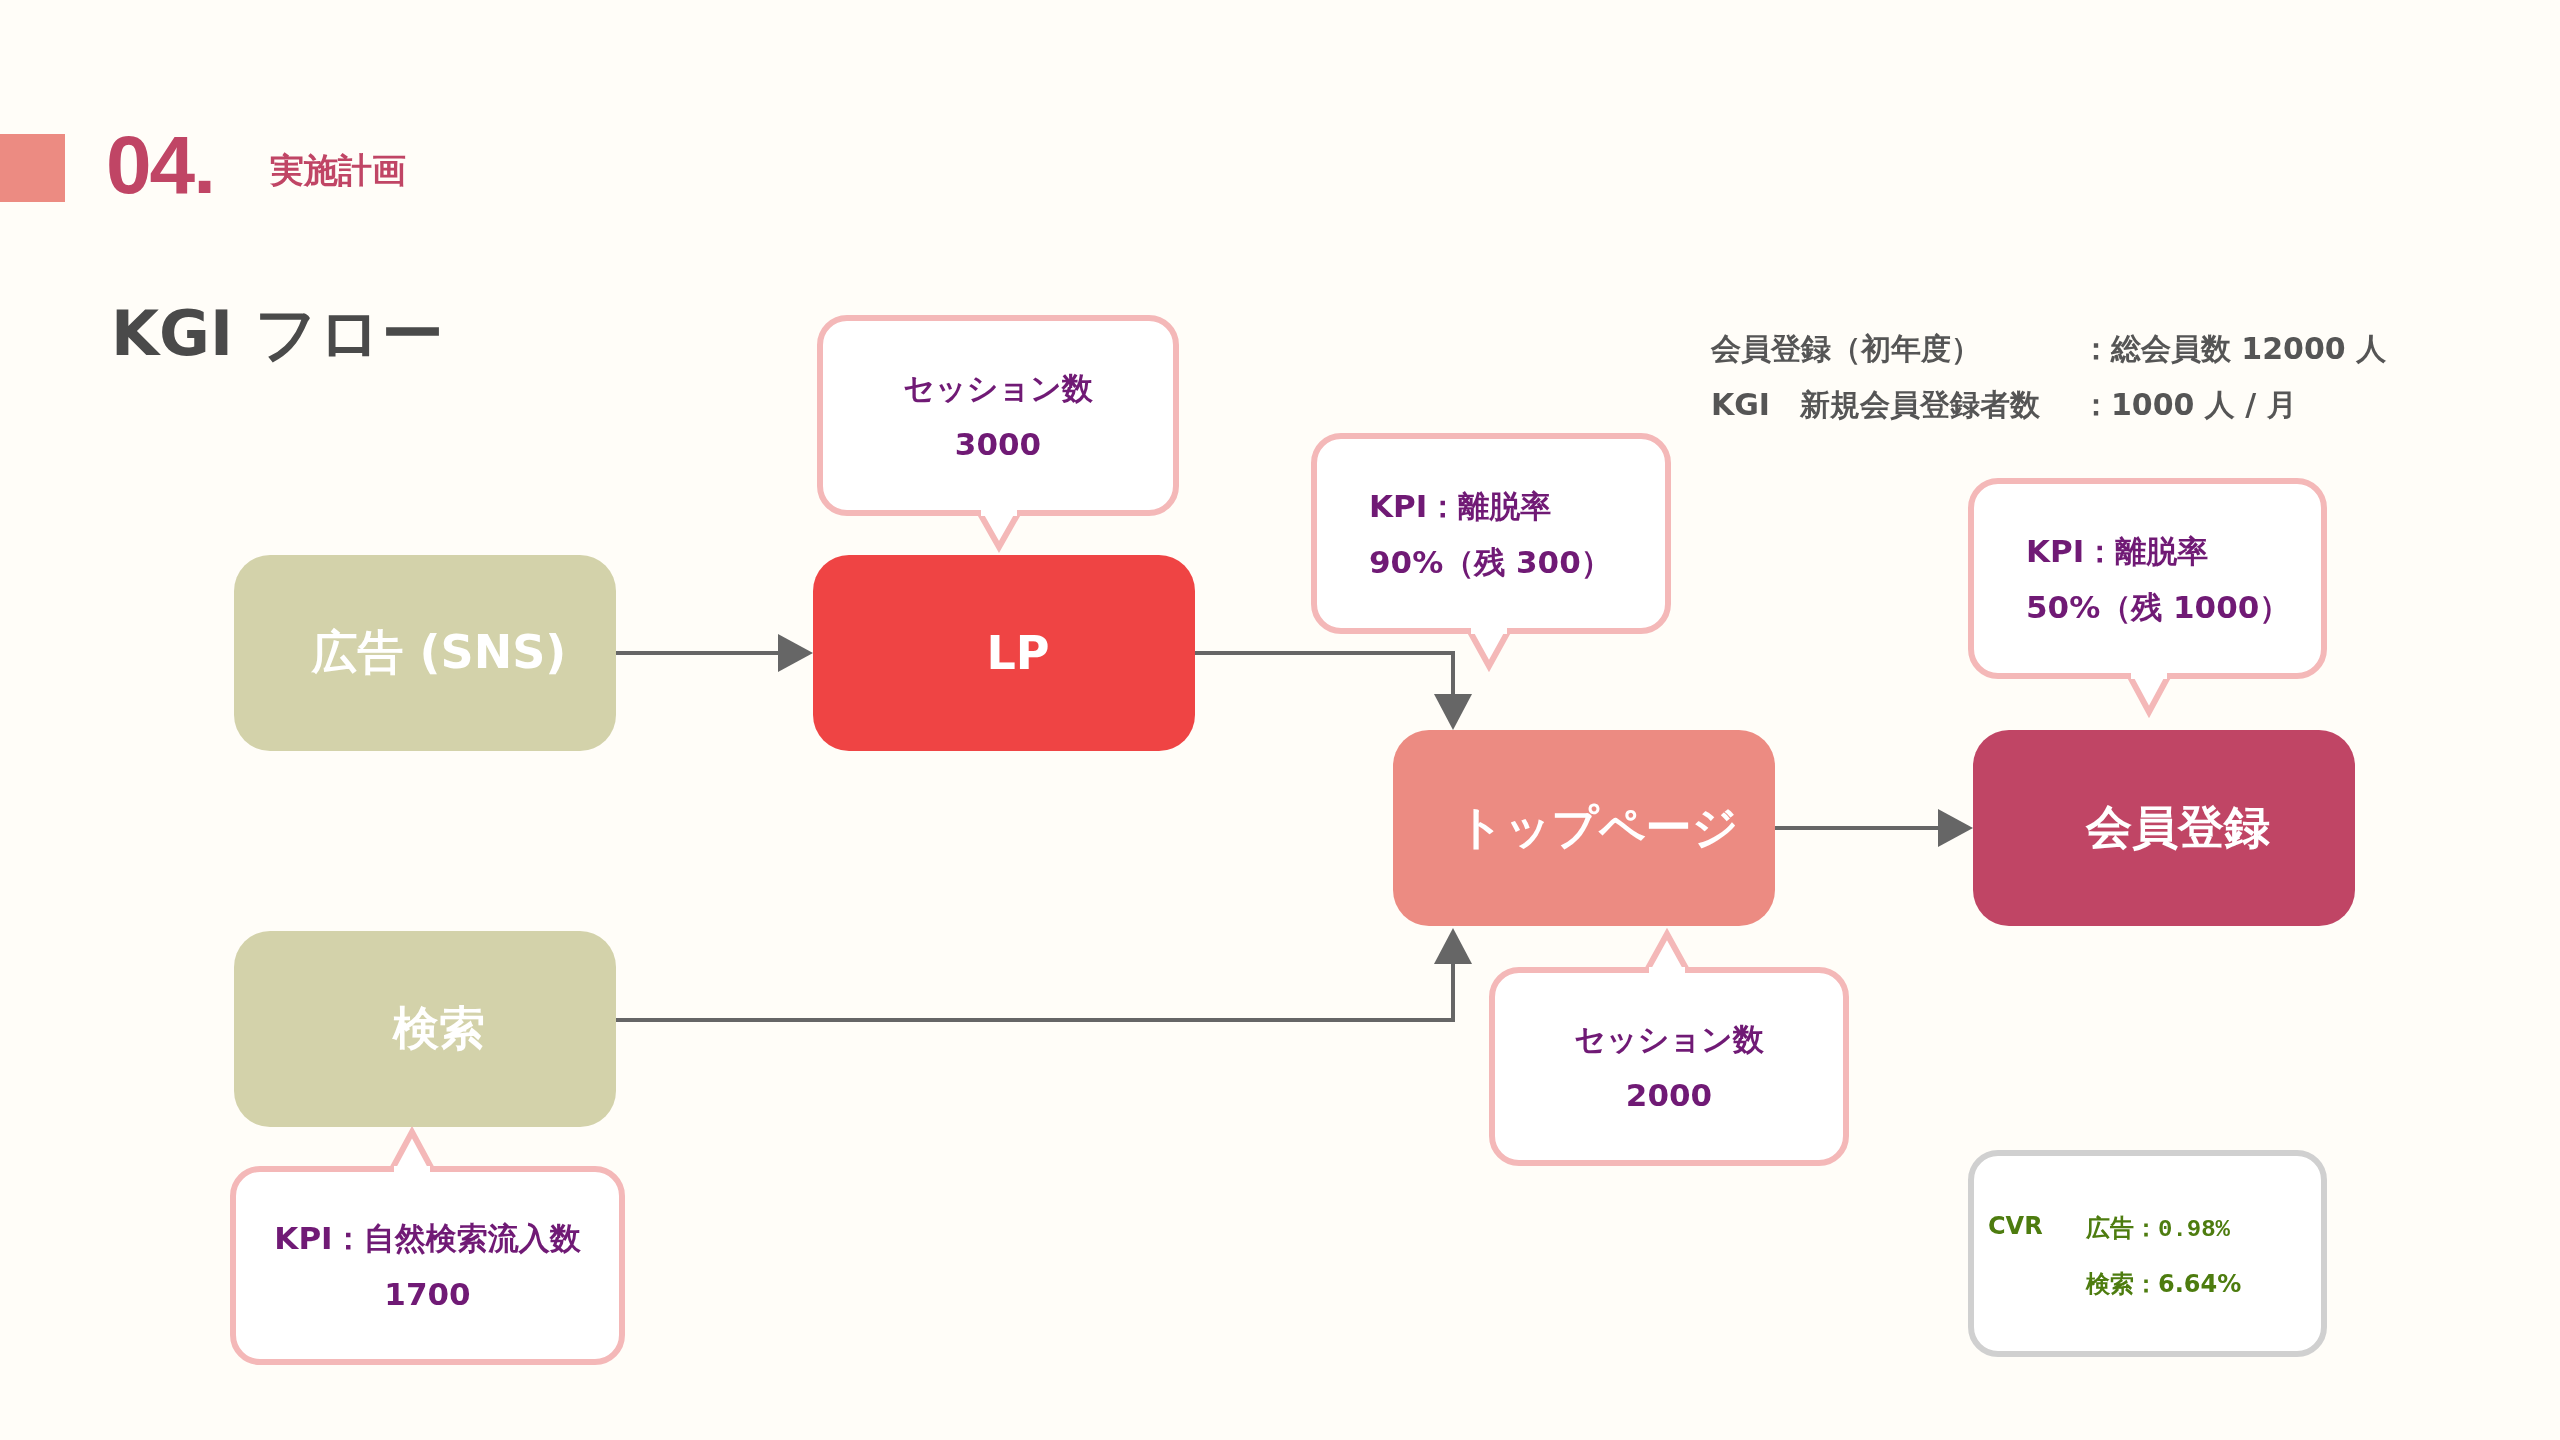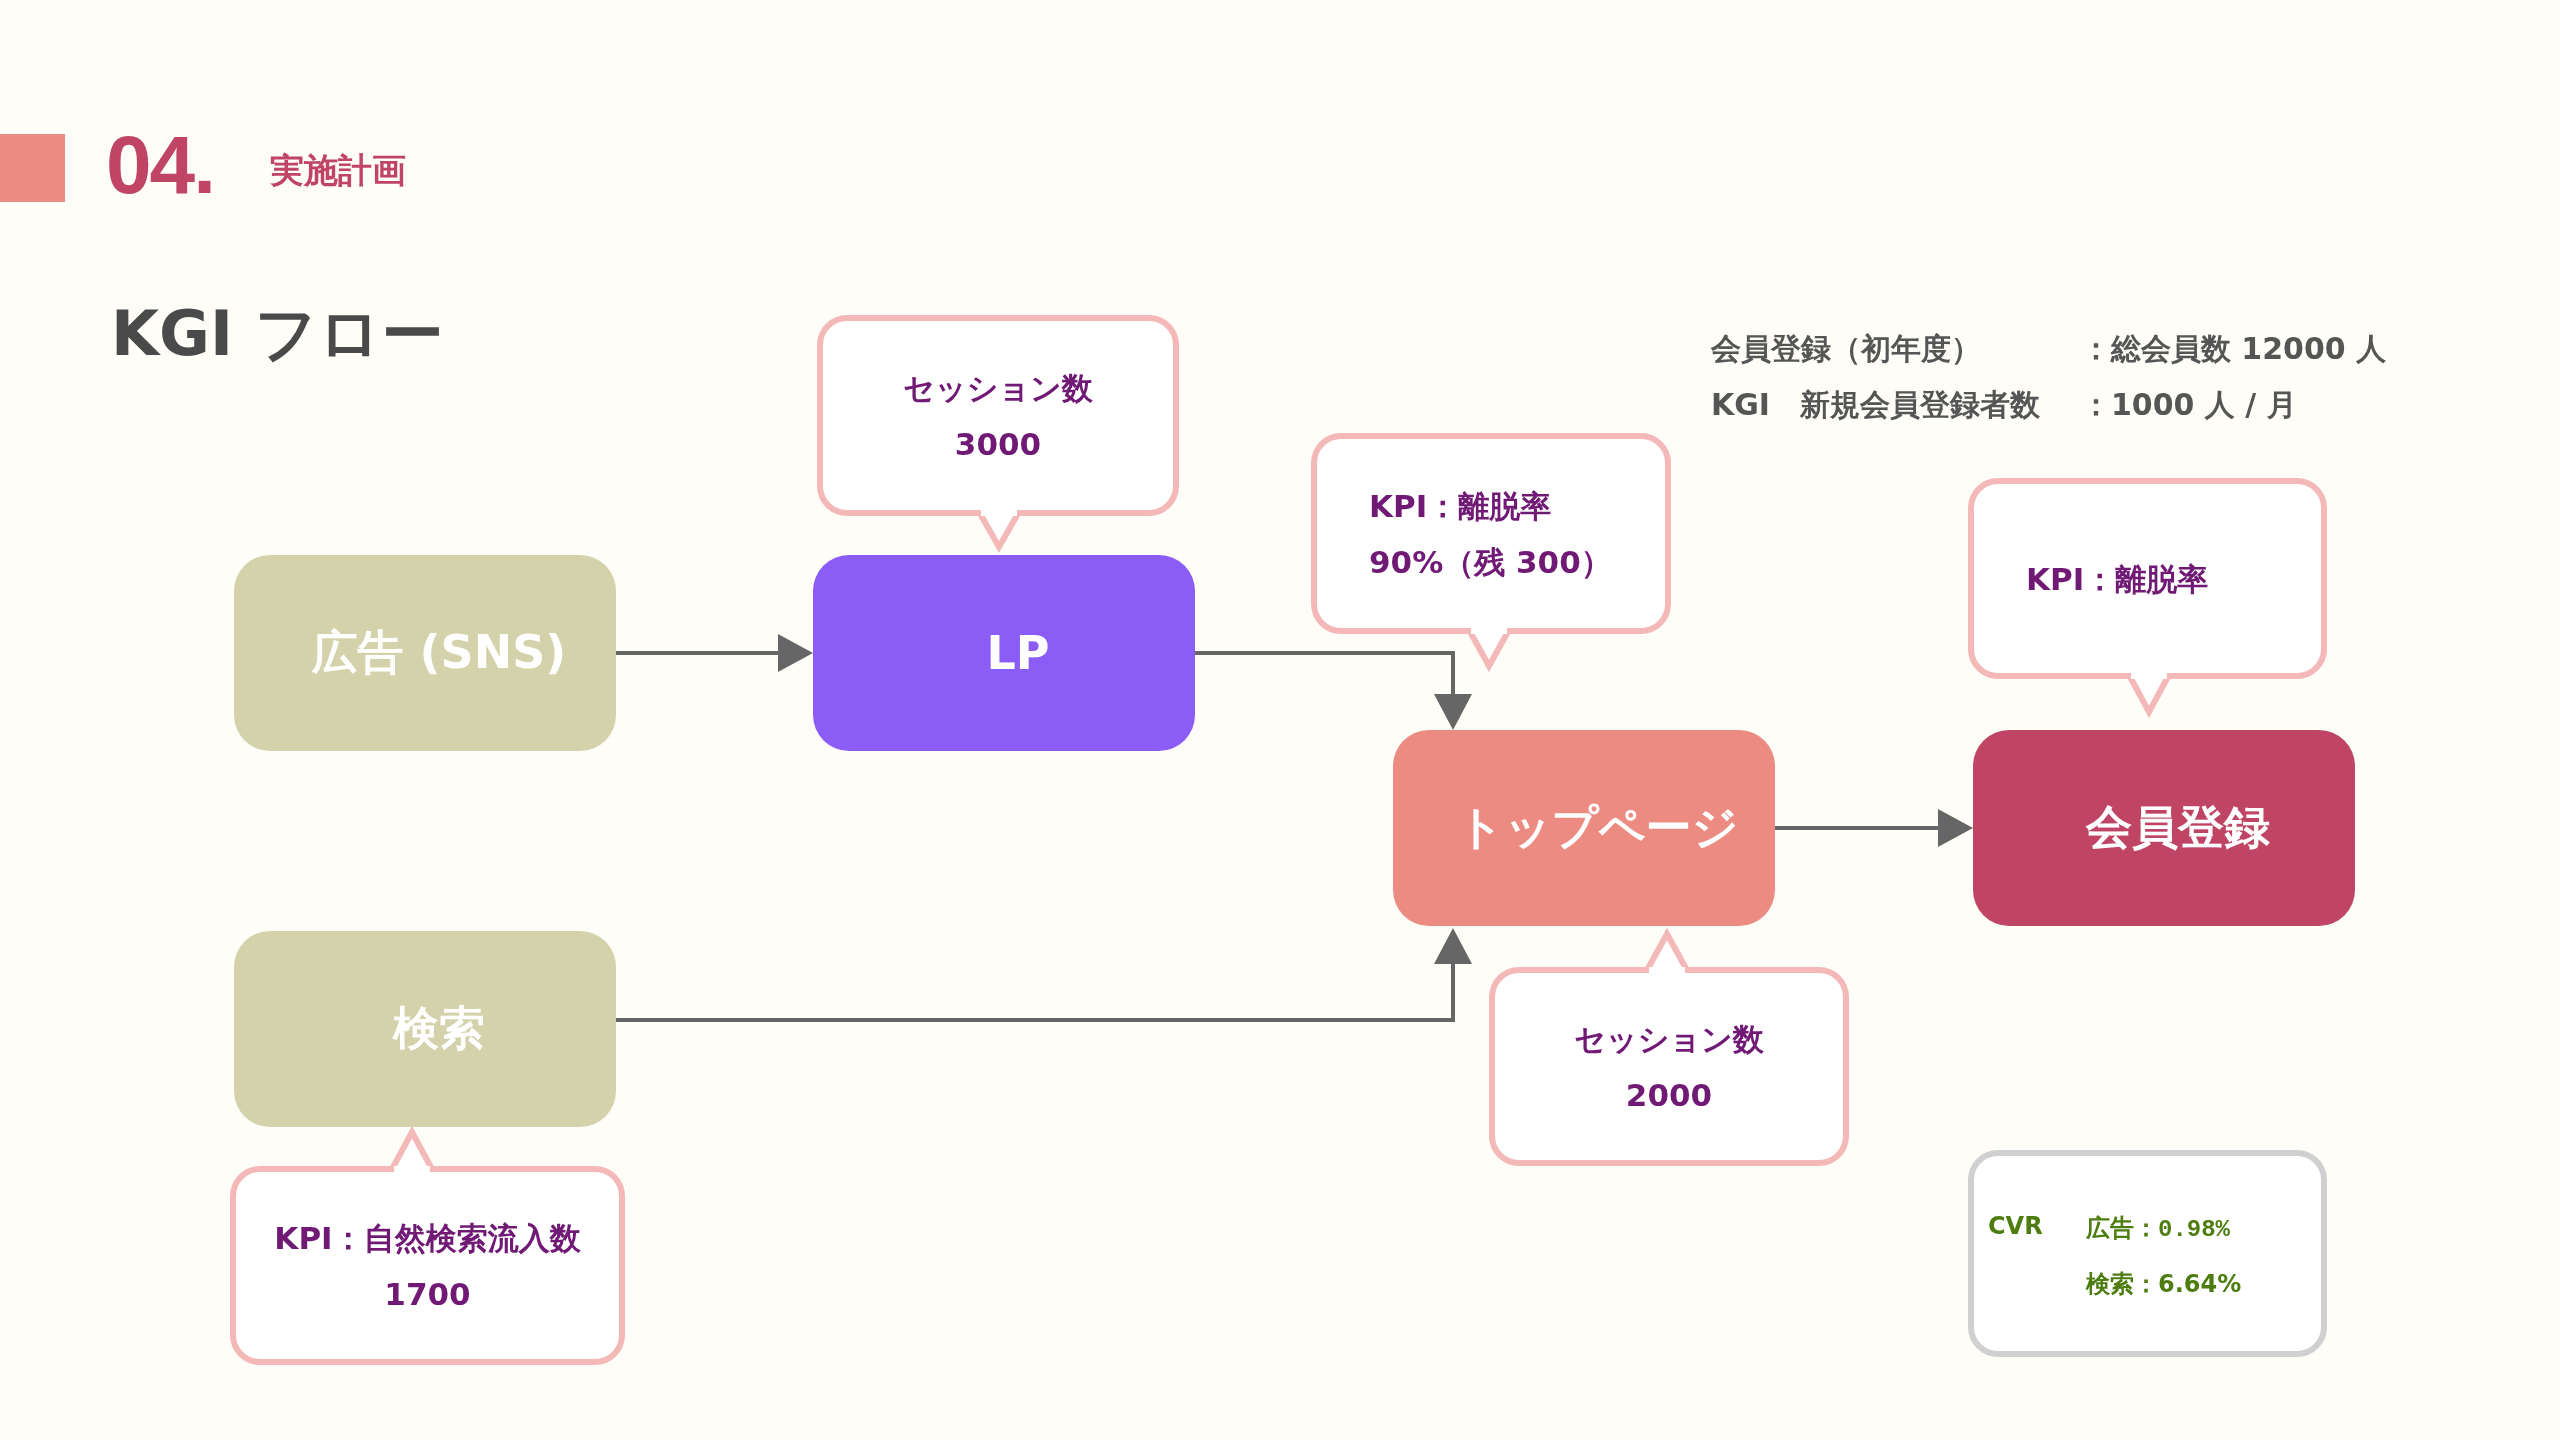--- a/index.html
+++ b/index.html
@@ -58,21 +58,21 @@
   <polygon points="978,510 1020,510 999,547" fill="#fff" stroke="#f4b8b8" stroke-width="6"></polygon>
   <polygon points="1468,628 1510,628 1489,666" fill="#fff" stroke="#f4b8b8" stroke-width="6"></polygon>
   <polygon points="2128,673 2170,673 2149,712" fill="#fff" stroke="#f4b8b8" stroke-width="6"></polygon>
   <polygon points="1646,972 1688,972 1667,934" fill="#fff" stroke="#f4b8b8" stroke-width="6"></polygon>
   <polygon points="391,1171 433,1171 412,1132" fill="#fff" stroke="#f4b8b8" stroke-width="6"></polygon>
 </svg>
 
 <div class="node" style="left:234px; top:555px; background:#d3d2aa;">
   <span>広告 (SNS)</span>
 </div>
-<div class="node" style="left:813px; top:555px; background:#8b5cf6;">
+<div class="node" style="left:813px; top:555px; background:#ef4444;">
   <span>LP</span>
 </div>
 <div class="node" style="left:234px; top:931px; background:#d3d2aa;">
   <span>検索</span>
 </div>
 <div class="node" style="left:1393px; top:730px; background:#ec8b82;">
   <span>トップページ</span>
 </div>
 <div class="node" style="left:1973px; top:730px; background:#c04565;">
   <span>会員登録</span>
@@ -81,20 +81,21 @@
 <div class="bubble center" style="left:817px; top:315px; width:362px; height:201px;">
   <span>セッション数</span>
   <span>3000</span>
 </div>
 <div class="bubble left" style="left:1311px; top:433px; width:360px; height:201px;">
   <span>KPI：離脱率</span>
   <span>90%（残 300）</span>
 </div>
 <div class="bubble left" style="left:1968px; top:478px; width:359px; height:201px;">
   <span>KPI：離脱率</span>
+  <span>50%（残 1000）</span>
 </div>
 <div class="bubble center" style="left:1489px; top:967px; width:360px; height:199px;">
   <span>セッション数</span>
   <span>2000</span>
 </div>
 <div class="bubble center" style="left:230px; top:1166px; width:395px; height:199px;">
   <span>KPI：自然検索流入数</span>
   <span>1700</span>
 </div>
 

